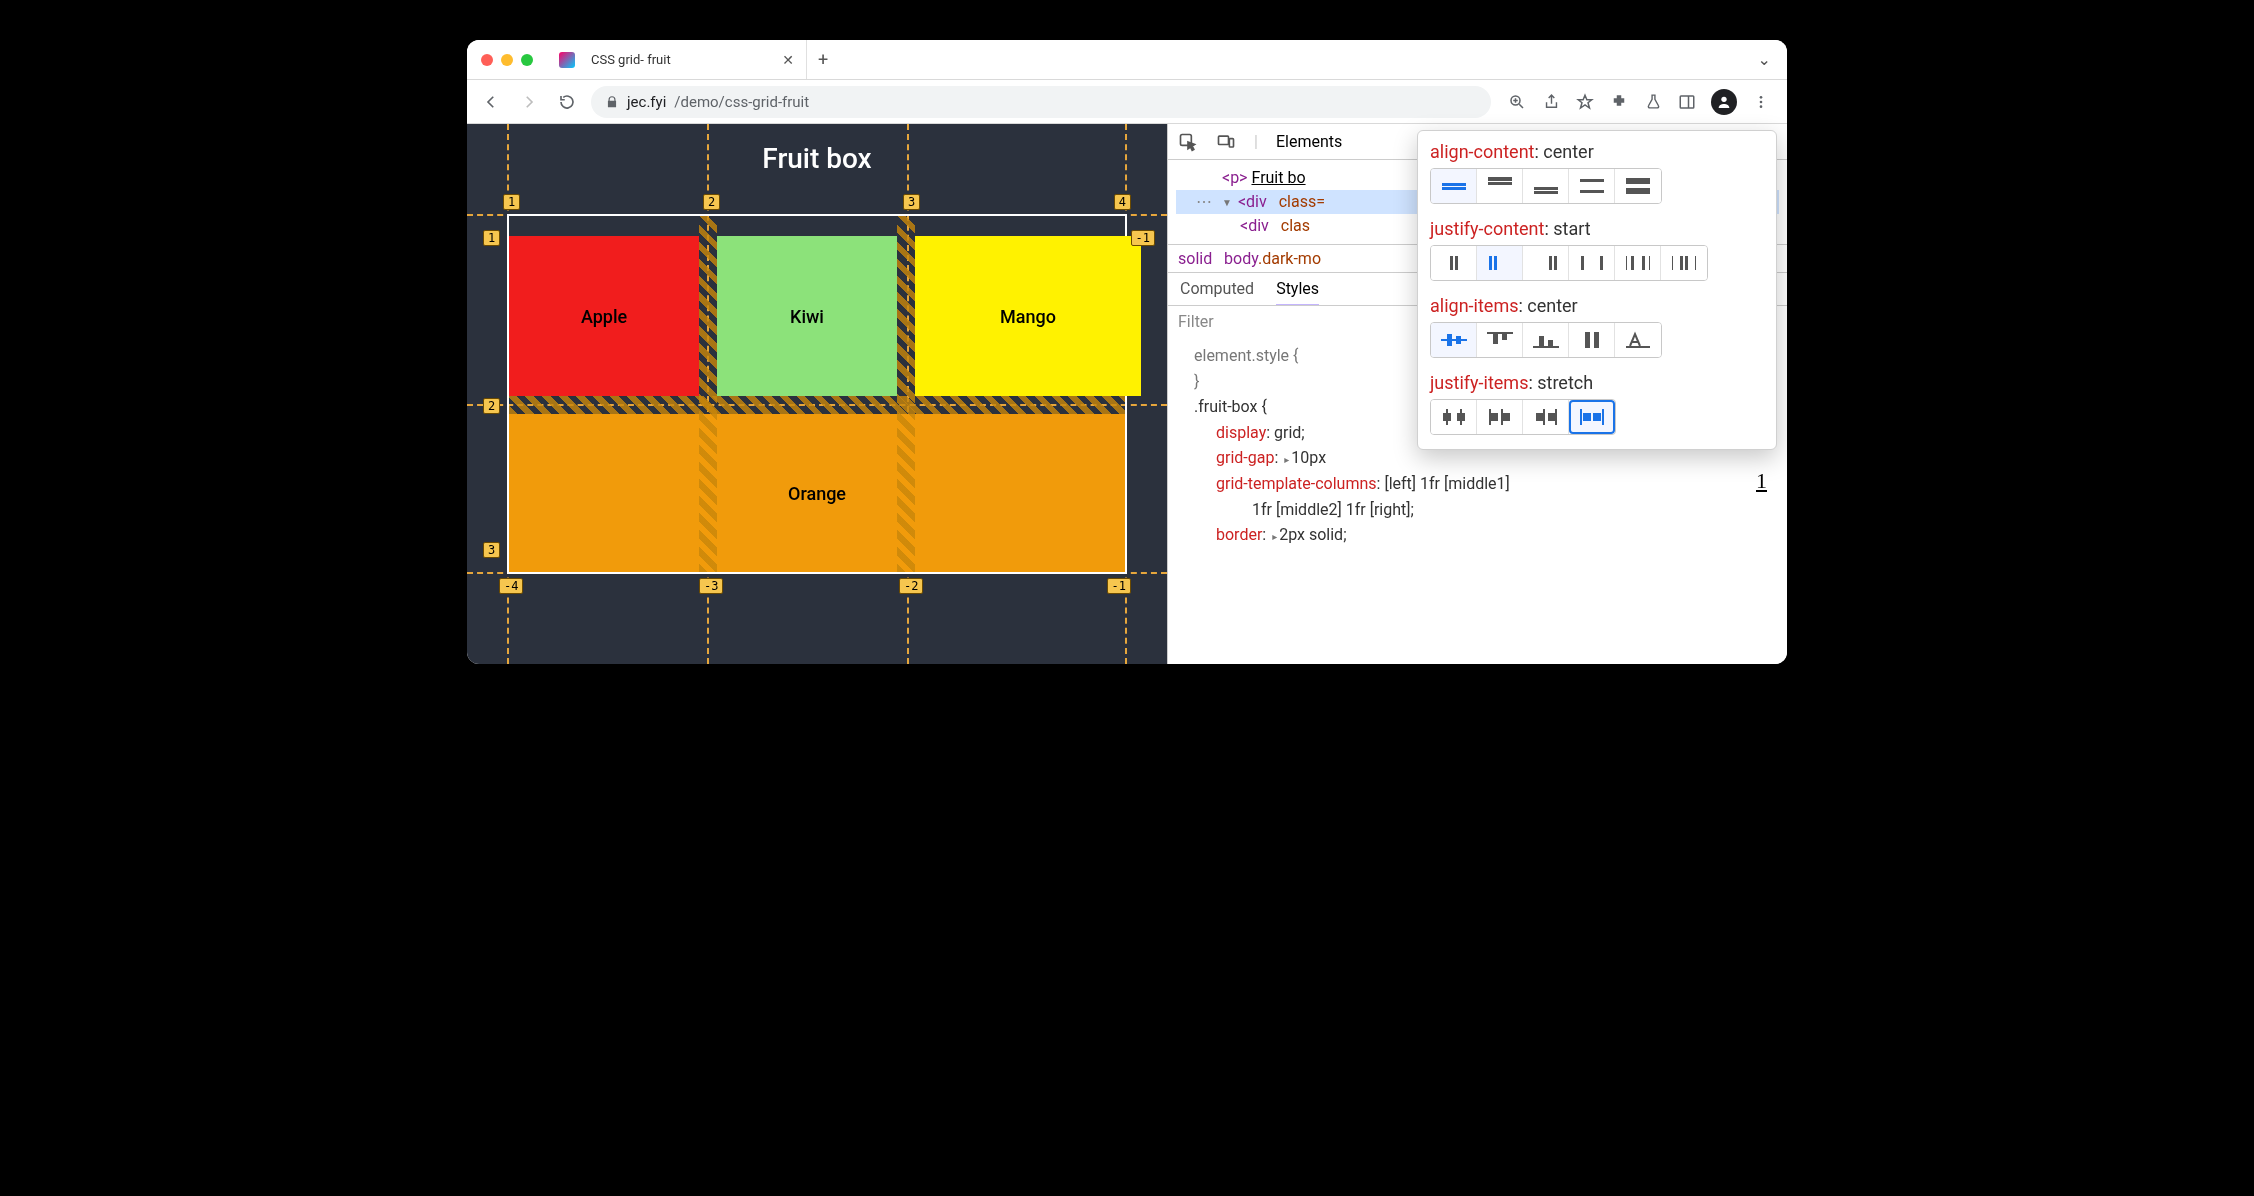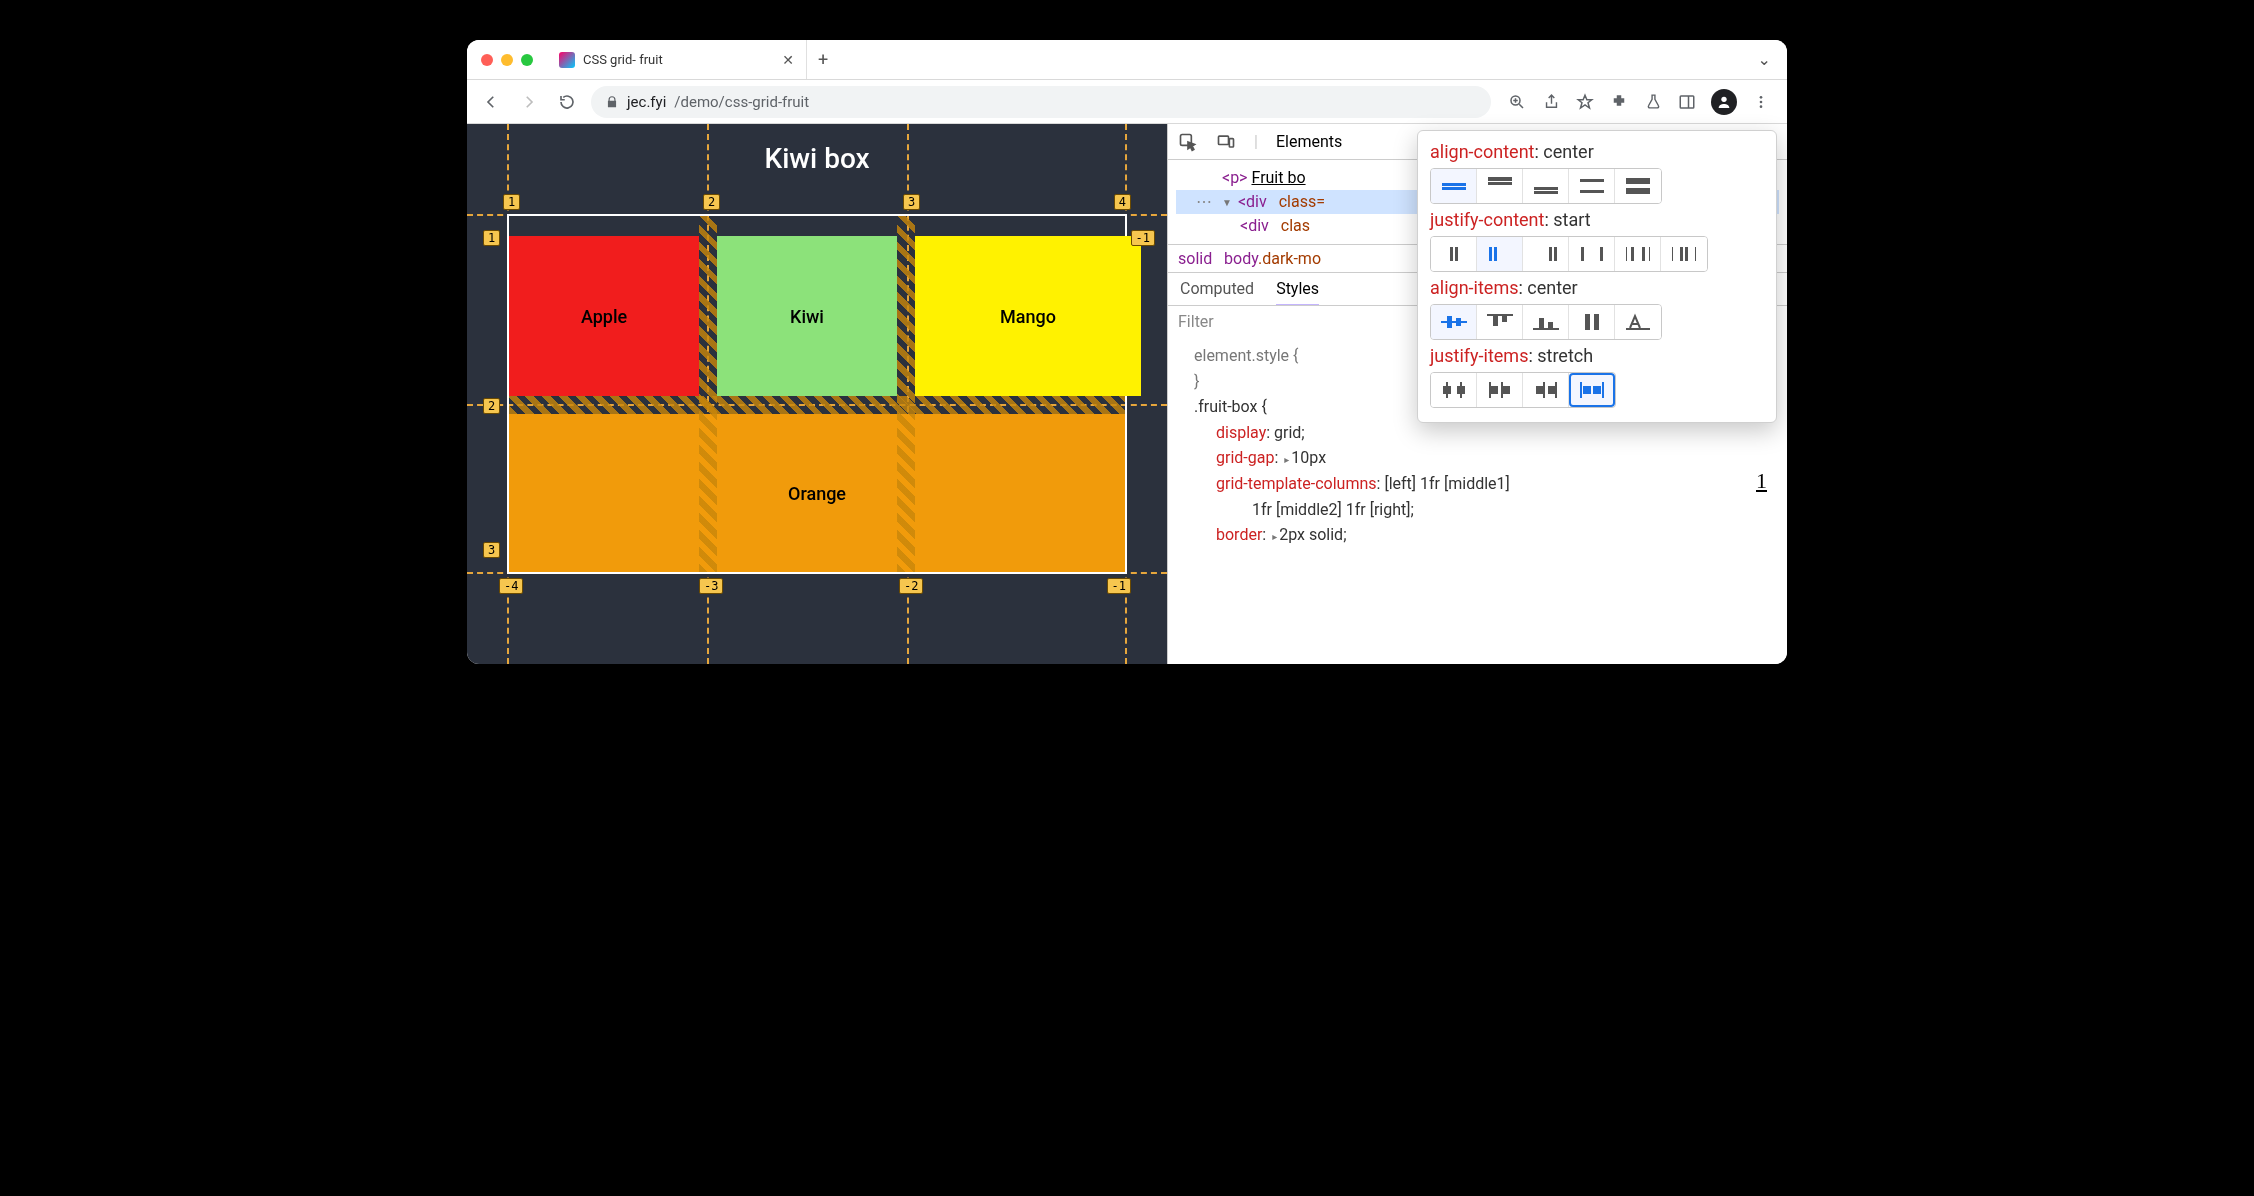--- a/index.html
+++ b/index.html
@@ -3,21 +3,21 @@
 <meta charset="utf-8">
 <style>
   * { box-sizing: border-box; margin: 0; padding: 0; font-family: -apple-system, BlinkMacSystemFont, "Segoe UI", Roboto, sans-serif; }
   body { background: #000; display: flex; align-items: flex-start; justify-content: center; padding: 40px 60px; }
   .window { width: 1320px; background: #fff; border-radius: 12px; overflow: hidden; box-shadow: 0 10px 40px rgba(0,0,0,.6); }
   
   .titlebar { display: flex; align-items: center; height: 40px; background: #fff; border-bottom: 1px solid #d9d9d9; position: relative; }
   .traffic { display: flex; gap: 8px; padding: 0 14px; }
   .tlight { width: 12px; height: 12px; border-radius: 50%; }
   .tl-red { background:#ff5f57 } .tl-yel{background:#febc2e} .tl-grn{background:#28c840}
-  .tab { display:flex; align-items:center; gap:8px; height:100%; padding:0 12px; border-right:1px solid #e0e0e0; min-width:260px; }
+  .tab { display:flex; align-items:center; gap:16px; height:100%; padding:0 12px; border-right:1px solid #e0e0e0; min-width:260px; }
   .favicon { width:16px;height:16px;background:linear-gradient(135deg,#f06,#0cf);border-radius:3px }
   .tab-title { font-size:13px; color:#333 }
   .tab-close { margin-left:auto; color:#555; font-size:14px; cursor:pointer }
   .newtab { width:32px; text-align:center; font-size:18px; color:#555; cursor:pointer }
   .chev { margin-left:auto; padding:0 16px; color:#555 }
   
   .toolbar { display:flex; align-items:center; gap:10px; height:44px; padding:0 10px; background:#fff; border-bottom:1px solid #d9d9d9; }
   .tbtn { width:28px;height:28px;display:flex;align-items:center;justify-content:center;color:#5f6368;border-radius:50%;cursor:pointer }
   .urlbar { flex:1; display:flex; align-items:center; gap:8px; background:#f1f3f4; border-radius:20px; height:32px; padding:0 14px; color:#5f6368; font-size:15px }
   .urlbar .host { color:#202124 }
@@ -61,21 +61,21 @@
   .crumbs span{color:#8a1f8f} .crumbs .cls{color:#a33b00}
   .subtabs { display:flex; gap:22px; padding:6px 12px 0; border-top:1px solid #ccc }
   .subtab { color:#555; padding-bottom:6px; cursor:pointer }
   .subtab.active { color:#000; border-bottom:1px solid #c4b5fd }
   .filter { border-top:1px solid #ccc; padding:6px 10px; color:#888 }
   .styles { padding:6px 26px; line-height:1.6 }
   .styles .sel{color:#333} .styles .prop{color:#c22} .styles .val{color:#333} .styles .punc{color:#333}
   .arrow-tri{ color:#777; font-size:10px; padding:0 2px }
   
   .popover { position:absolute; right:10px; top:6px; width:360px; background:#fff; border:1px solid #d0d0d0; border-radius:6px; box-shadow:0 8px 24px rgba(0,0,0,.22); padding:10px 12px 14px; z-index:5; font-family:-apple-system,sans-serif }
-  .pop-row { margin-bottom:5px }
+  .pop-row { margin-bottom:14px }
   .pop-row:last-child{margin-bottom:0}
   .pop-label { font-size:18px; margin-bottom:6px }
   .pop-label .p{color:#c22} .pop-label .v{color:#333}
   .btnrow { display:flex; gap:0; border:1px solid #c8c8c8; border-radius:4px; overflow:hidden; width:fit-content }
   .pbtn { width:46px; height:34px; display:flex; align-items:center; justify-content:center; background:#fff; border-right:1px solid #e2e2e2; cursor:pointer }
   .pbtn:last-child{border-right:0}
   .pbtn.sel { background:#f3f6ff }
   .pbtn.outlined { box-shadow: inset 0 0 0 2px #1a73e8; border-radius:4px }
   svg { display:block }
   .link1 { position:absolute; right:20px; bottom:170px; color:#000; text-decoration:underline; font-family:-apple-system; font-size:22px }
@@ -170,21 +170,21 @@
             <circle cx="12" cy="12" r="2"></circle>
             <circle cx="12" cy="19" r="2"></circle>
           </svg>
         </div>
     </div>
   </div>
 
   <div class="content">
 
     <div class="page">
-      <h1>Kiwi box</h1>
+      <h1>Fruit box</h1>
       <div class="gridwrap">
 
         <div class="dash v" style="left:0"></div>
         <div class="dash v" style="left:200px"></div>
         <div class="dash v" style="left:400px"></div>
         <div class="dash v" style="right:0"></div>
         <div class="dash h" style="top:0"></div>
         <div class="dash h" style="top:190px"></div>
         <div class="dash h" style="bottom:0"></div>
 

